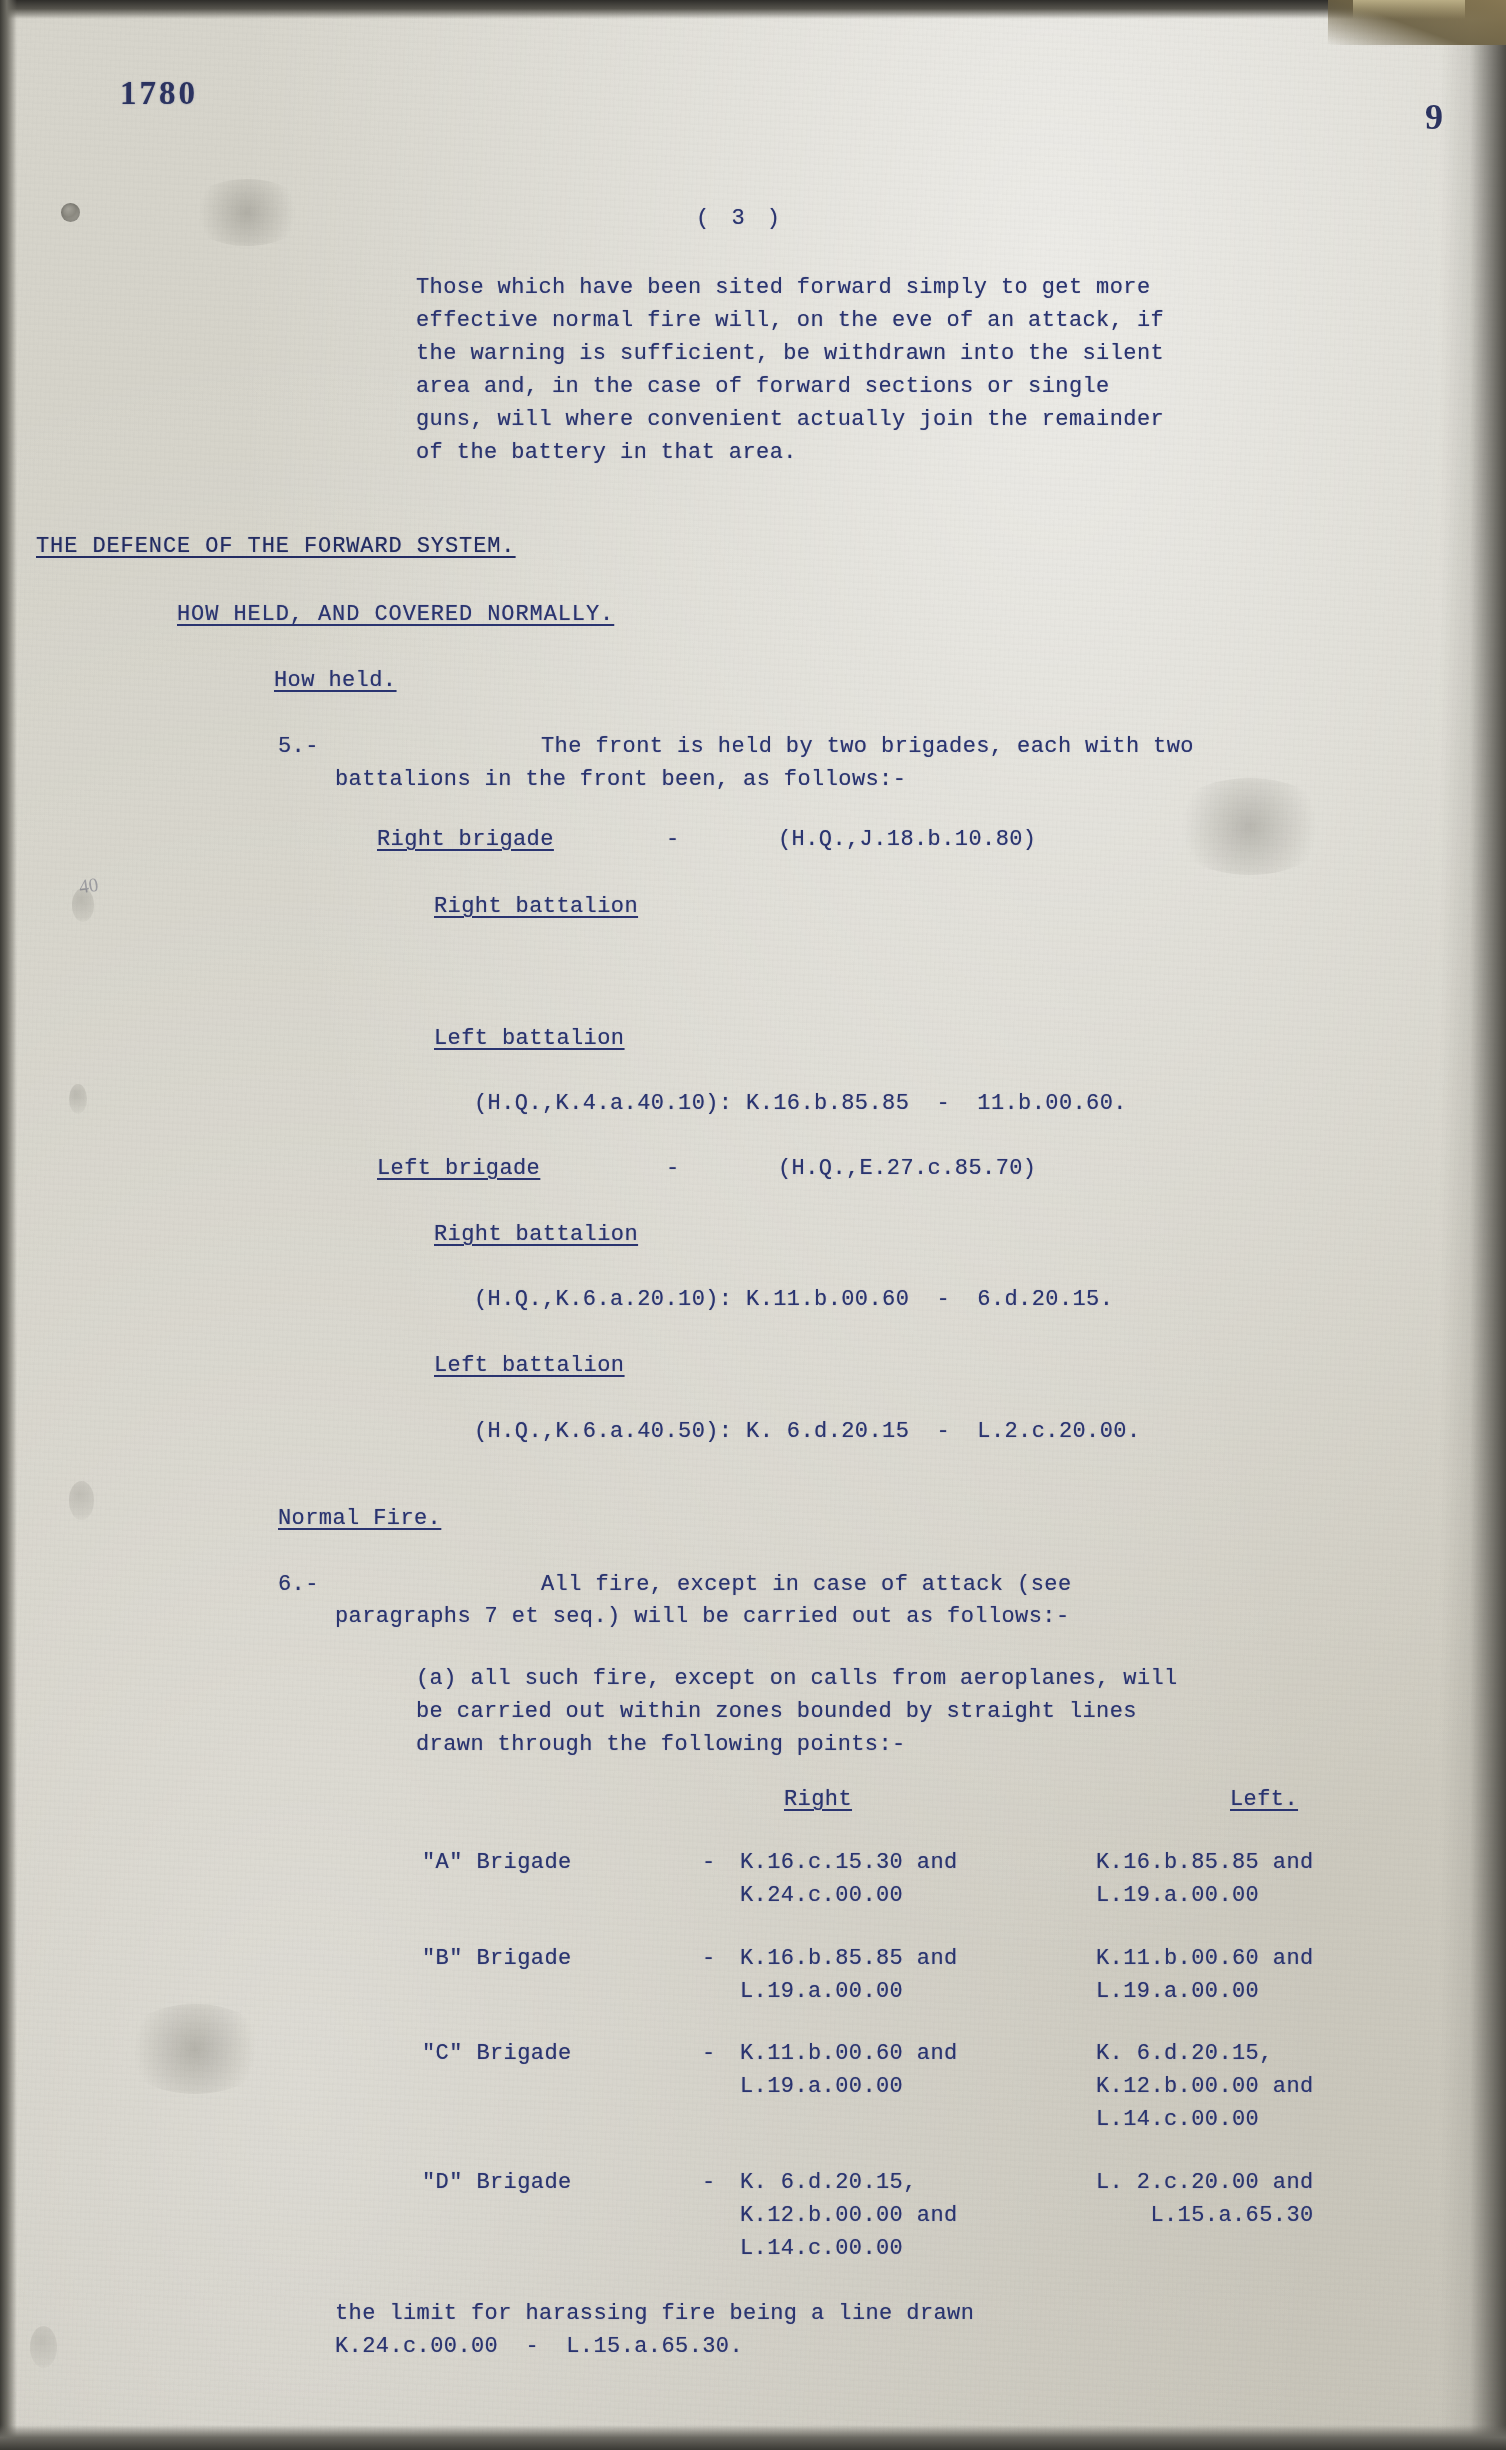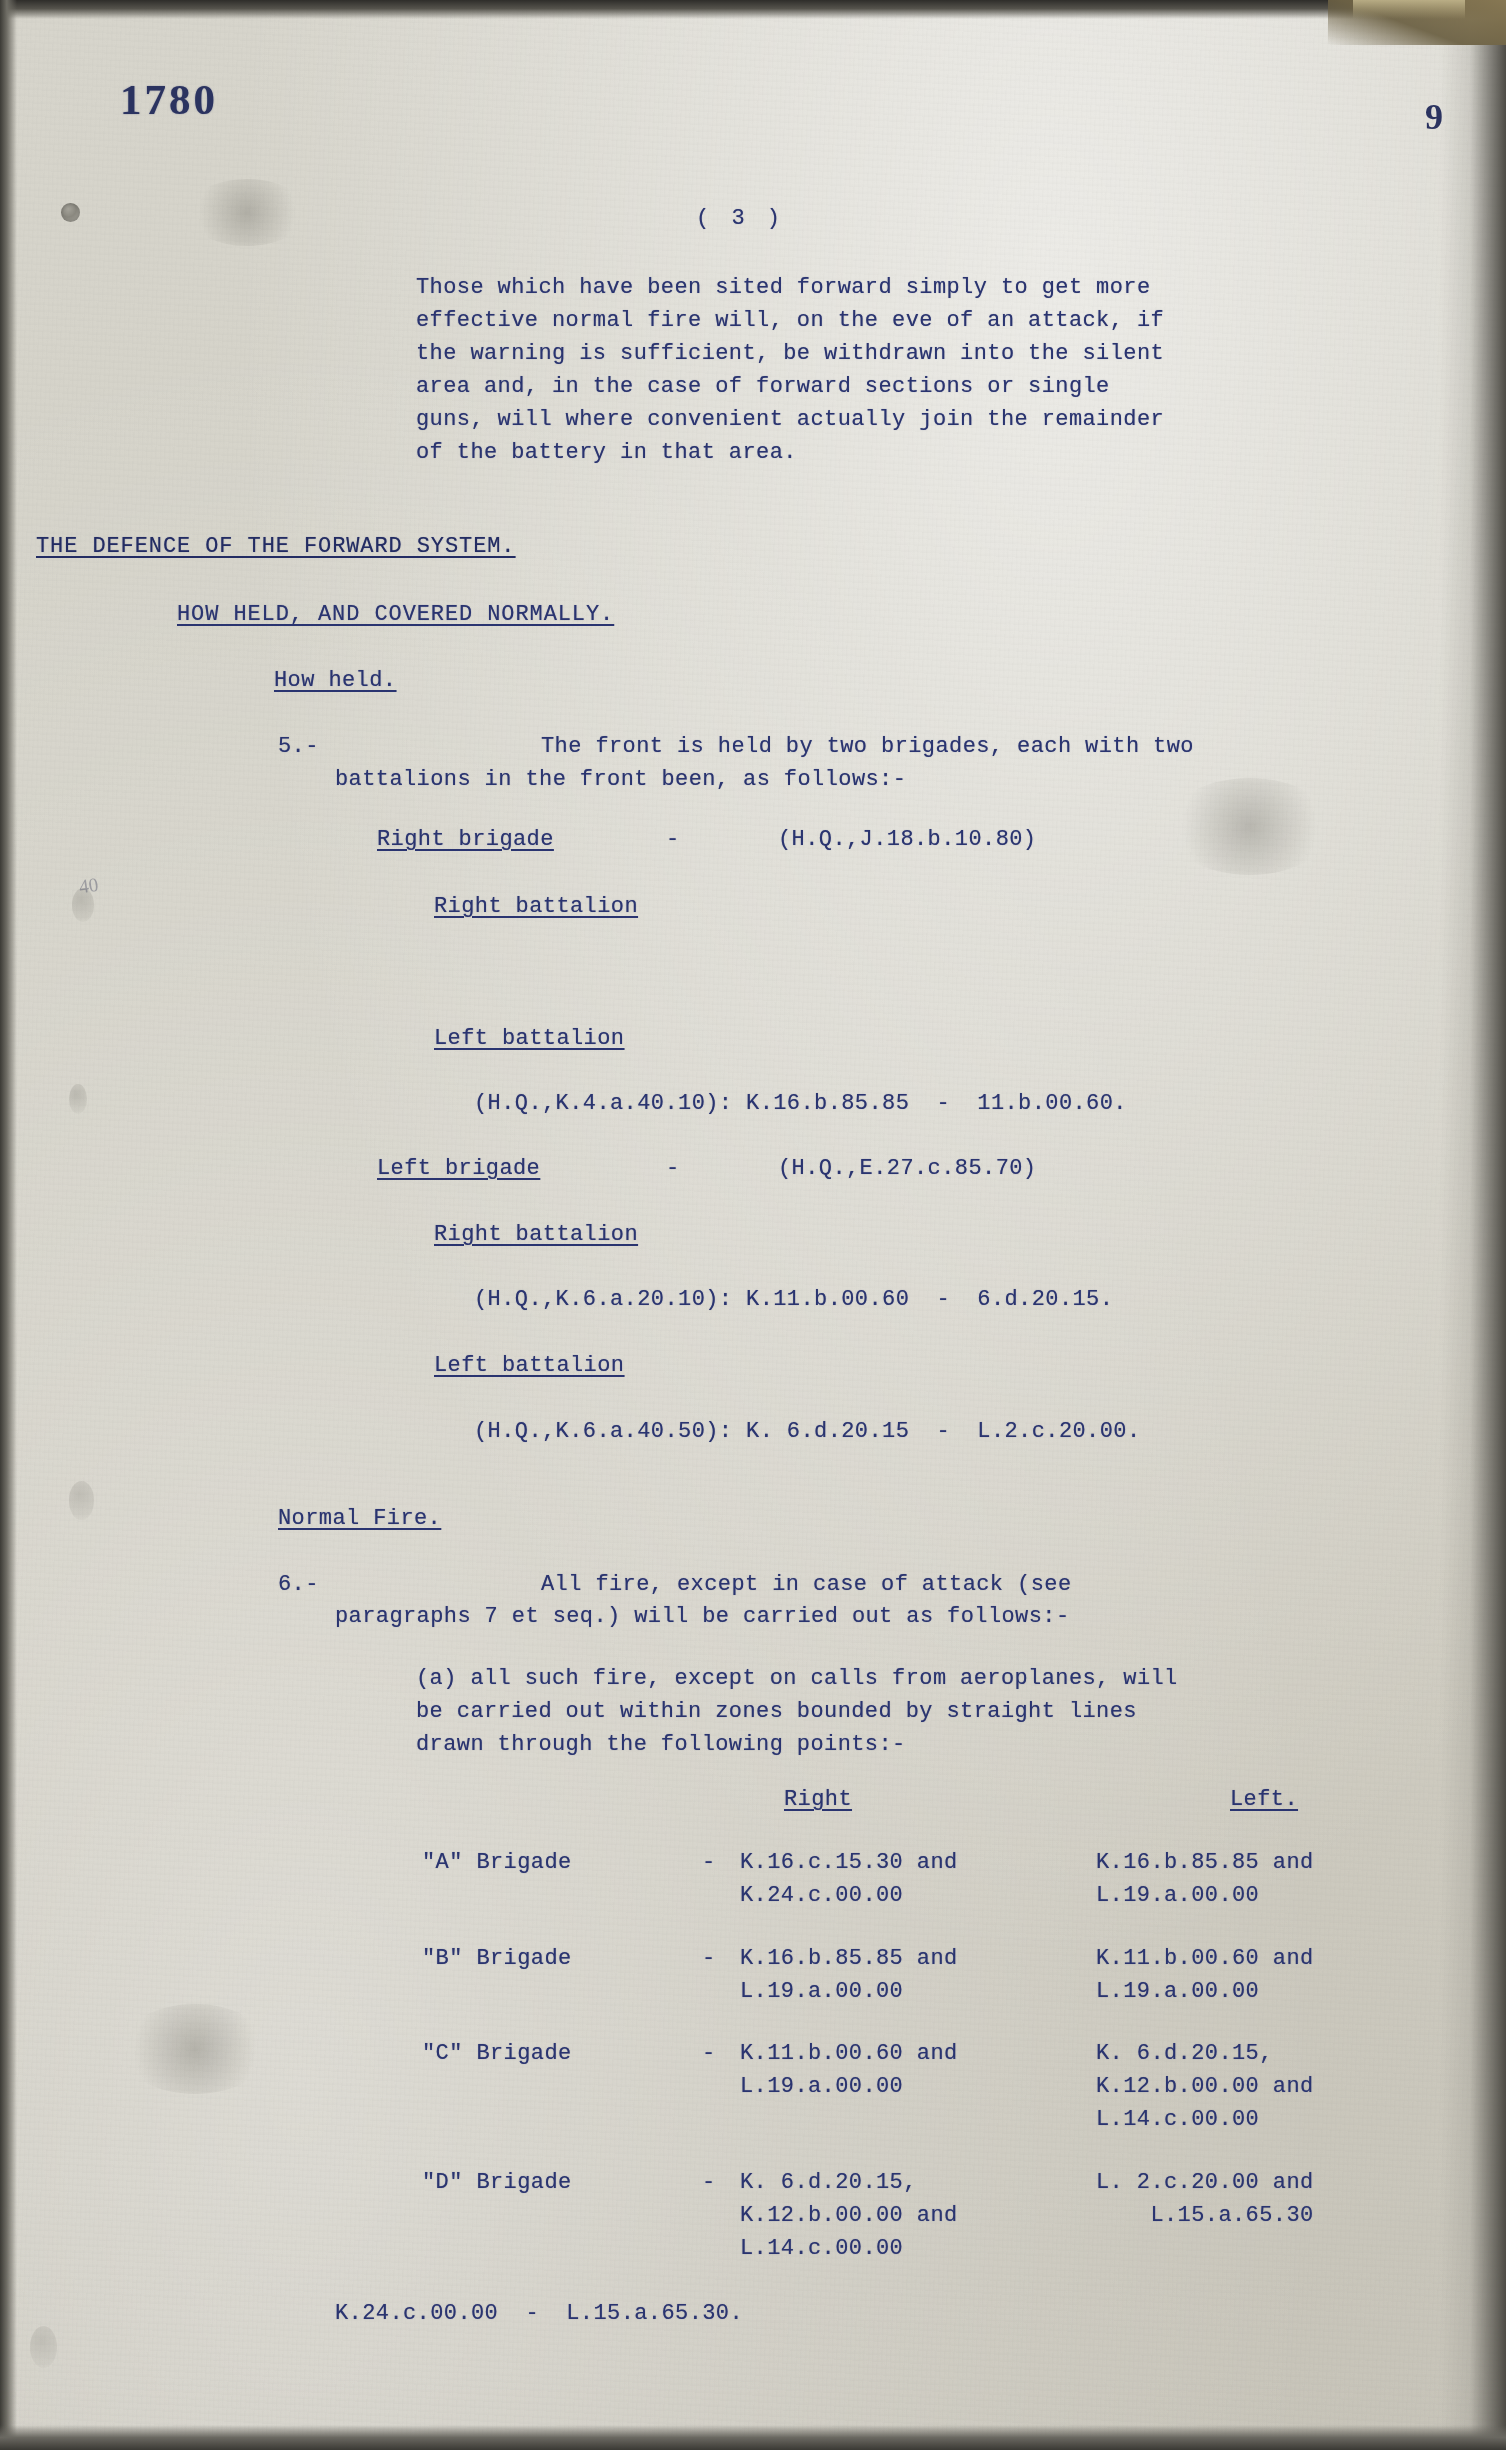--- a/index.html
+++ b/index.html
@@ -85,21 +85,21 @@
     position: absolute;
     white-space: pre;
     font-size: 22px;
     line-height: 33px;
   }
   .u { text-decoration: underline; text-underline-offset: 3.7px; }
   .stamp {
     position: absolute;
     color: #2b3360;
     font-family: "Liberation Serif", serif;
-    font-size: 43px;
+    font-size: 33px;
     letter-spacing: 3px;
     font-weight: 700;
     text-shadow: 0 0 1.5px rgba(40,48,100,.5);
   }
   .pagenum {
     position: absolute;
     color: #2b3360;
     font-family: "Liberation Serif", serif;
     font-size: 36px;
     font-weight: 700;
@@ -241,16 +241,17 @@
     <span class="t">K. 6.d.20.15,</span>
     <span class="t">K.12.b.00.00 and</span>
     <span class="t">L.14.c.00.00</span>
   </div>
   <div class="blk ink" style="left:1096px; top:2166px;text-align:right;">
     <span class="t">L. 2.c.20.00 and</span>
     <span class="t">L.15.a.65.30</span>
   </div>
 
   <div class="blk ink" style="left:335px; top:2297px;">
+    <span class="t">the limit for harassing fire being a line drawn</span>
     <span class="t">K.24.c.00.00  -  L.15.a.65.30.</span>
   </div>
 </div>
 
 
 </body></html>

